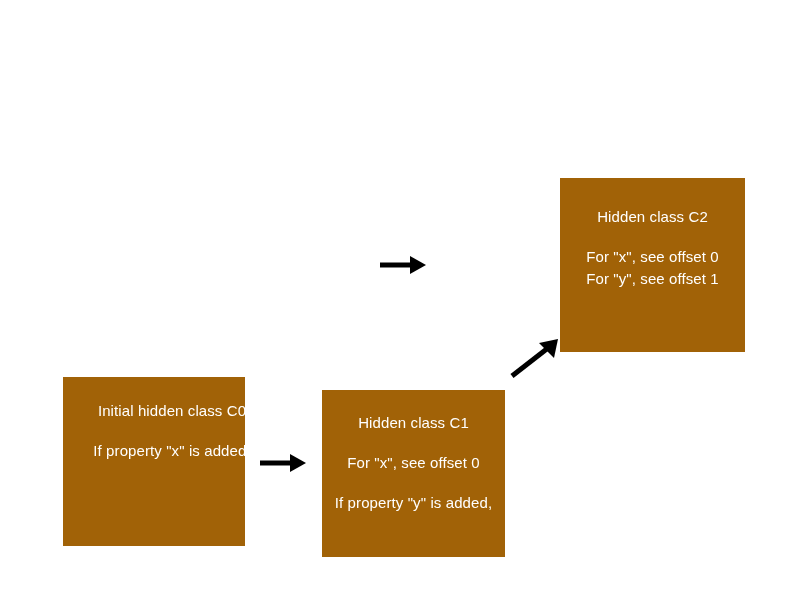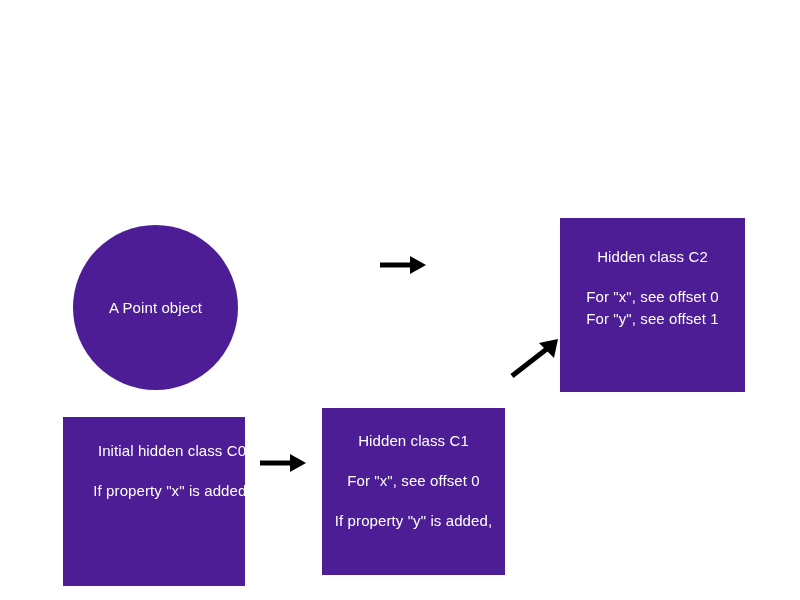--- a/index.html
+++ b/index.html
@@ -12,31 +12,30 @@
     width: 800px;
     height: 600px;
     background: #ffffff;
     overflow: hidden;
     font-family: "Liberation Sans", sans-serif;
   }
 
   
   .shape {
     position: absolute;
-    background: #4c1d95;
+    background: #a16207;
     color: #ffffff;
     box-sizing: border-box;
     display: flex;
     flex-direction: column;
     align-items: center;
     text-align: center;
     font-size: 15px;
     line-height: 1.45;
     letter-spacing: 0.1px;
-    margin-top: 40px;
   }
 
   .circle {
     border-radius: 50%;
     justify-content: center;
   }
 
   .box {
     justify-content: flex-start;
   }
@@ -65,21 +64,21 @@
     top: 377px;
     width: 182px;
     height: 169px;
     padding-top: 23px;
     padding-left: 36px;
   }
 
   
   #class-c1 {
     left: 322px;
-    top: 368px;
+    top: 390px;
     width: 183px;
     height: 167px;
     padding-top: 22px;
   }
 
   
   #class-c2 {
     left: 560px;
     top: 178px;
     width: 185px;
@@ -95,23 +94,20 @@
 
   #arrow-obj-to-c2 { left: 378px; top: 250px; }
   #arrow-c0-to-c1  { left: 258px; top: 448px; }
   #arrow-c1-to-c2  { left: 508px; top: 336px; }
 </style>
 </head>
 <body>
 
 <div id="canvas">
 
-  <div id="obj-circle" class="shape circle">
-    <span class="line">A Point object</span>
-  </div>
 
   <div class="arrow" id="arrow-obj-to-c2">
     <svg width="50" height="30" viewBox="0 0 50 30">
       <line x1="2" y1="15" x2="34" y2="15" stroke="#000000" stroke-width="5"></line>
       <polygon points="32,6 48,15 32,24" fill="#000000"></polygon>
     </svg>
   </div>
 
   <div id="class-c2" class="shape box">
     <span class="line">Hidden class C2</span>

